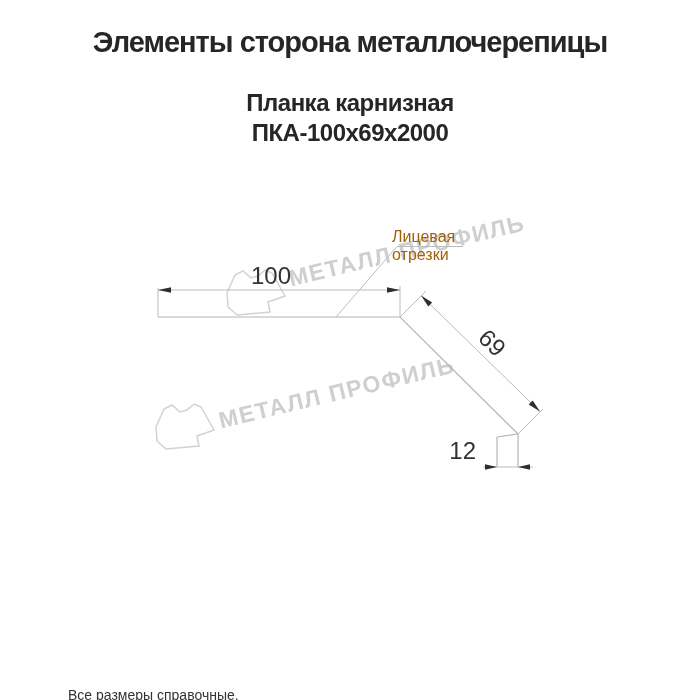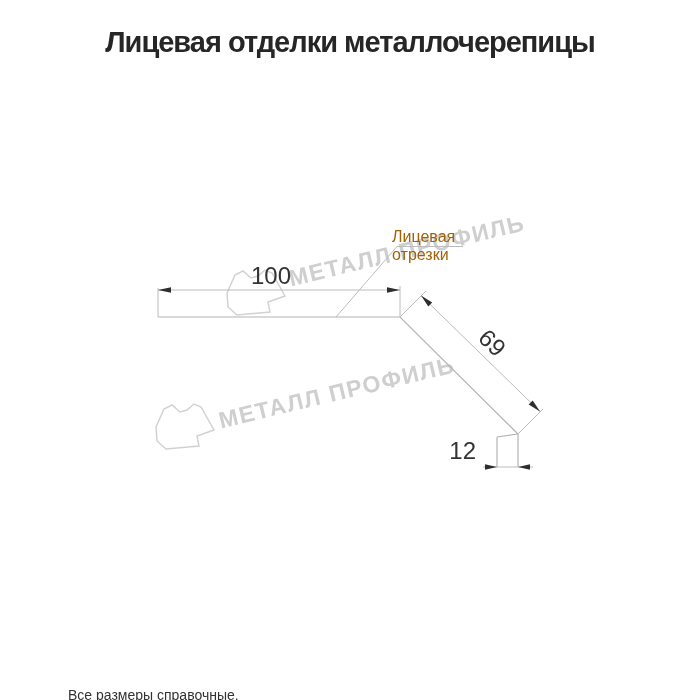--- a/index.html
+++ b/index.html
@@ -73,21 +73,23 @@
     <g fill="#2e2e2e" stroke="none">
       <polygon points="158,290 171,287.2 171,292.8"></polygon>
       <polygon points="400,290 387,287.2 387,292.8"></polygon>
       <polygon points="421,295.5 432.2,302.6 428.3,306.6"></polygon>
       <polygon points="540,411.5 532.7,400.4 528.7,404.4"></polygon>
       <polygon points="497,467 485,464.2 485,469.8"></polygon>
       <polygon points="518,467 530,464.2 530,469.8"></polygon>
     </g>
   </svg>
 
-  <div class="abs center-text title">Лицевая отделки металлочерепицы</div>
+  <div class="abs center-text title">Элементы сторона металлочерепицы</div>
+  <div class="abs center-text subtitle">Планка карнизная</div>
+  <div class="abs center-text subcode">ПКА-100х69х2000</div>
 
   <div class="abs dim-label" id="dim-100">100</div>
   <div class="abs dim-label" id="dim-69">69</div>
   <div class="abs dim-label" id="dim-10">12</div>
 
   <div class="abs" id="face-label">
     <div>Лицевая</div>
     <div>отрезки</div>
   </div>
 

